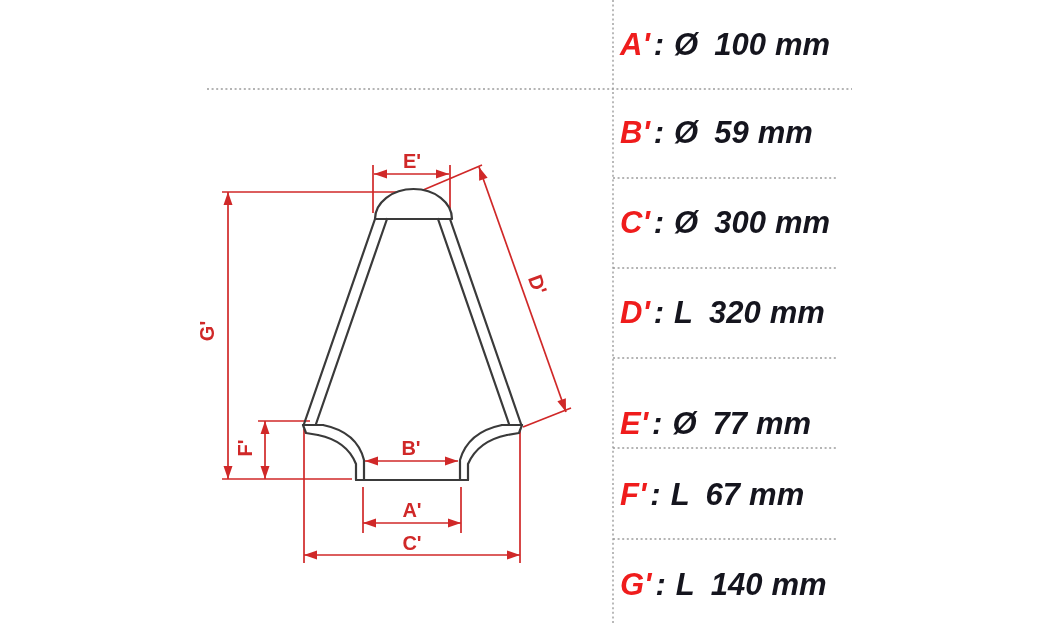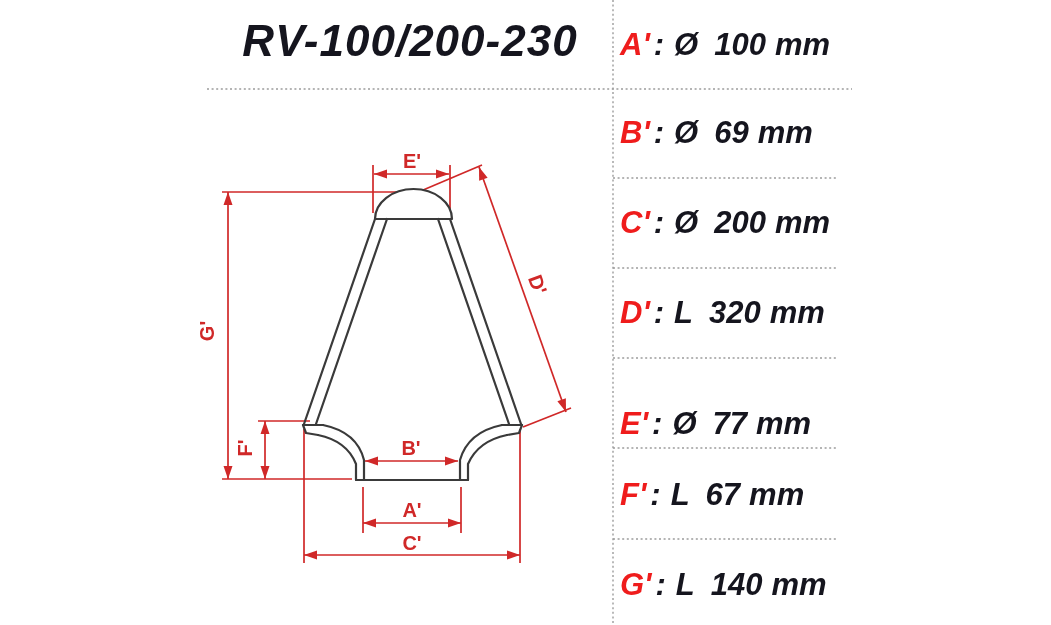--- a/index.html
+++ b/index.html
@@ -30,21 +30,20 @@
   .spec-colon{color:var(--ink);font-weight:bold;margin-left:4px;}
   .spec-symbol{color:var(--ink);font-weight:bold;margin-left:10px;margin-right:16px;}
   .spec-value{color:var(--ink);font-weight:600;}
   .spec-unit{color:var(--ink);font-weight:600;margin-left:9px;text-align:center;}
 </style>
 </head>
 <body>
 
 <div class="canvas">
 
-  <div class="page-title">RV-100/200-230</div>
 
   <svg class="drawing-svg" viewBox="0 0 1051 625" xmlns="http://www.w3.org/2000/svg">
 
     <g>
       <line class="dot" x1="613" y1="0" x2="613" y2="625"></line>
       <line class="dot" x1="207" y1="89" x2="852" y2="89"></line>
       <line class="dot" x1="613" y1="178" x2="838" y2="178"></line>
       <line class="dot" x1="613" y1="268" x2="838" y2="268"></line>
       <line class="dot" x1="613" y1="358" x2="838" y2="358"></line>
       <line class="dot" x1="613" y1="448" x2="838" y2="448"></line>
@@ -126,25 +125,25 @@
     </g>
   </svg>
 
   <div>
 
     <div class="spec-row" style="top:27px">
       <span class="spec-label">A'</span><span class="spec-colon">:</span><span class="spec-symbol">Ø</span><span class="spec-value">100</span><span class="spec-unit">mm</span>
     </div>
 
     <div class="spec-row" style="top:115px">
-      <span class="spec-label">B'</span><span class="spec-colon">:</span><span class="spec-symbol">Ø</span><span class="spec-value">69</span><span class="spec-unit">mm</span>
+      <span class="spec-label">B'</span><span class="spec-colon">:</span><span class="spec-symbol">Ø</span><span class="spec-value">59</span><span class="spec-unit">mm</span>
     </div>
 
     <div class="spec-row" style="top:205px">
-      <span class="spec-label">C'</span><span class="spec-colon">:</span><span class="spec-symbol">Ø</span><span class="spec-value">200</span><span class="spec-unit">mm</span>
+      <span class="spec-label">C'</span><span class="spec-colon">:</span><span class="spec-symbol">Ø</span><span class="spec-value">300</span><span class="spec-unit">mm</span>
     </div>
 
     <div class="spec-row" style="top:295px">
       <span class="spec-label">D'</span><span class="spec-colon">:</span><span class="spec-symbol">L</span><span class="spec-value">320</span><span class="spec-unit">mm</span>
     </div>
 
     <div class="spec-row" style="top:406px">
       <span class="spec-label">E'</span><span class="spec-colon">:</span><span class="spec-symbol">Ø</span><span class="spec-value">77</span><span class="spec-unit">mm</span>
     </div>
 

